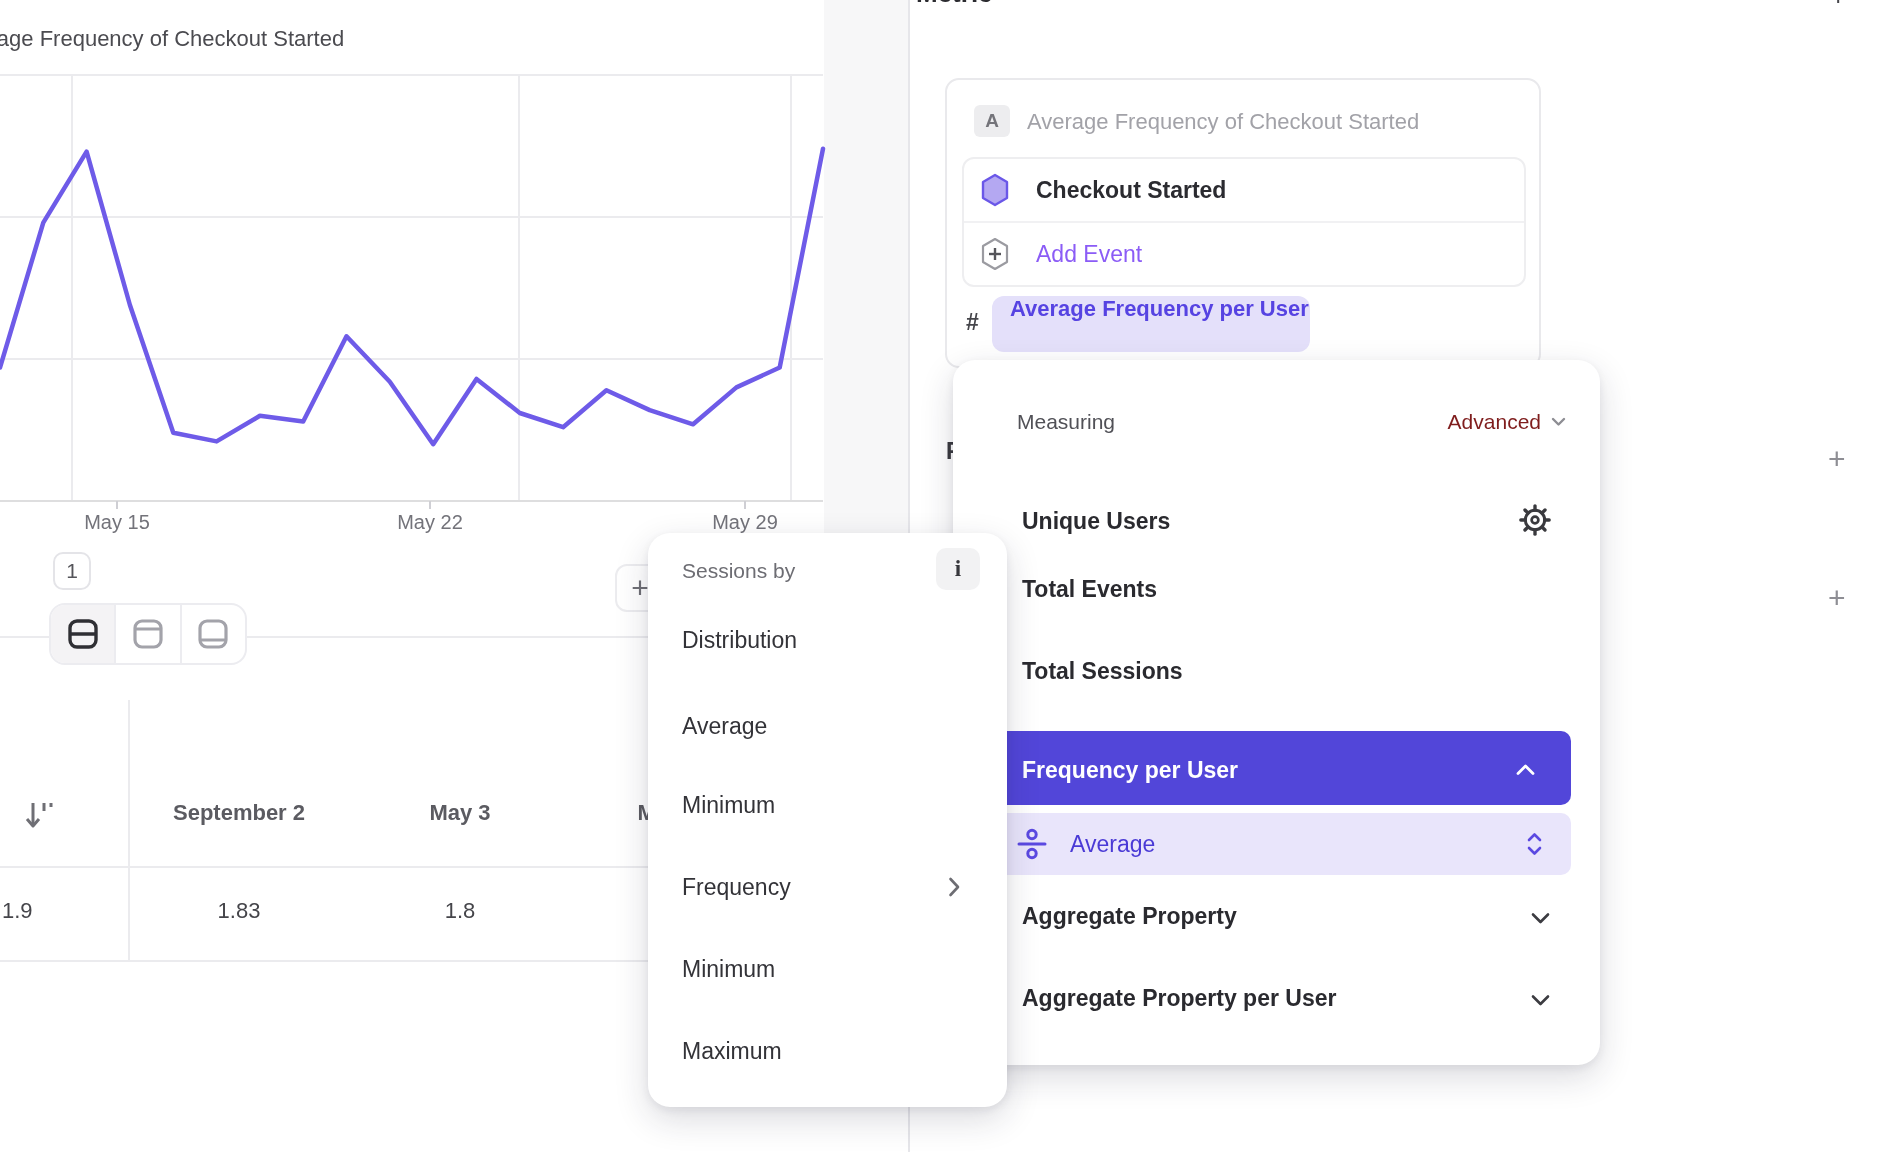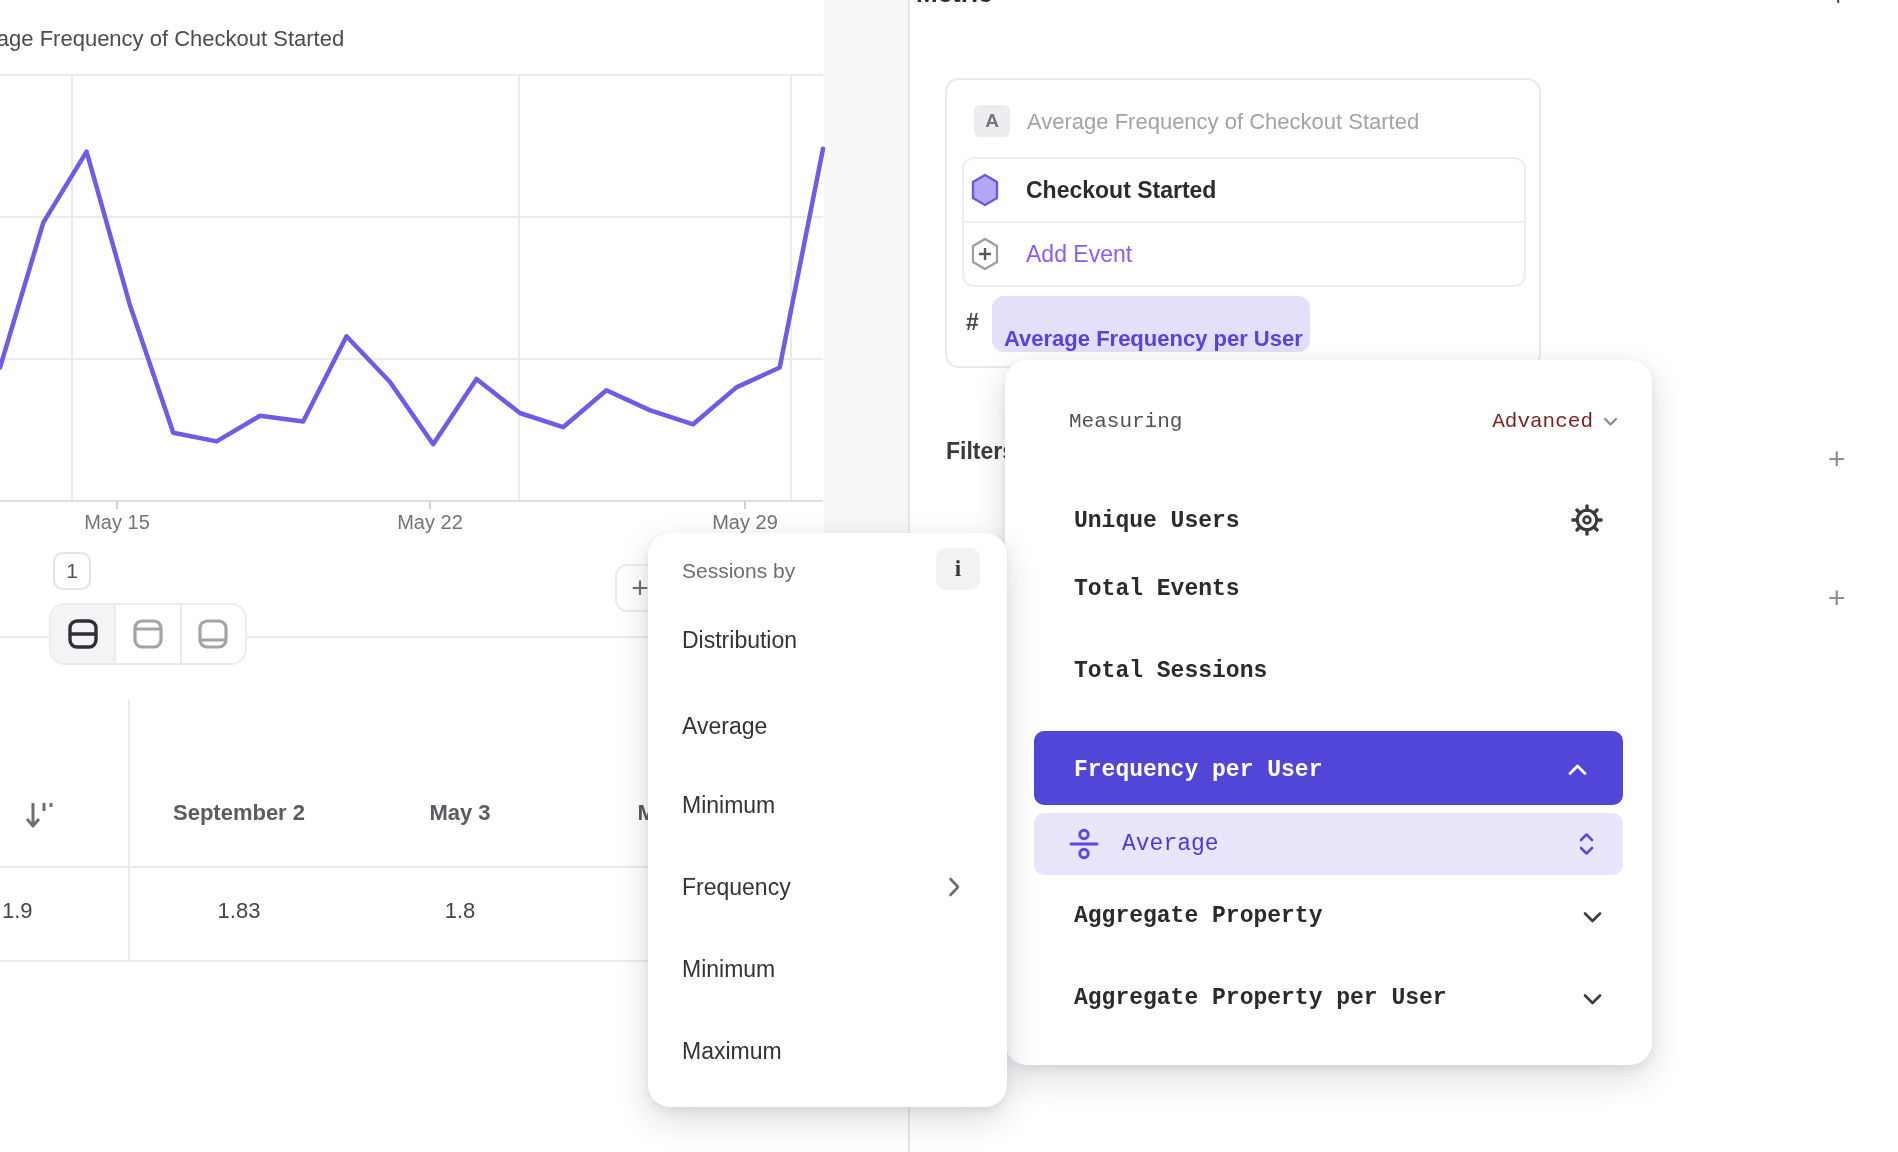--- a/index.html
+++ b/index.html
@@ -36,38 +36,38 @@
   
   .metric-heading{position:absolute;left:916px;top:-22px;font-size:26px;font-weight:600;color:#2b2b30;z-index:1;}
   .top-plus{position:absolute;left:1830px;top:-20px;font-size:28px;color:#46464b;z-index:1;}
 
   .metric-card{position:absolute;left:945px;top:78px;width:596px;height:290px;background:#fff;border:2px solid #e9e9ec;
     border-radius:14px;z-index:2;box-sizing:border-box;}
   .a-badge{position:absolute;left:27px;top:25px;width:36px;height:32px;background:#ededef;border-radius:6px;
     display:flex;align-items:center;justify-content:center;font-size:19px;font-weight:600;color:#74747a;}
   .metric-name{position:absolute;left:80px;top:29px;font-size:22px;color:#a2a2a8;white-space:nowrap;}
   .event-card{position:absolute;left:15px;top:77px;width:564px;height:130px;border:2px solid #eeeef0;border-radius:12px;box-sizing:border-box;}
-  .ev-row{height:62px;display:flex;align-items:center;padding-left:6px;box-sizing:border-box;}
+  .ev-row{height:62px;display:flex;align-items:center;padding-left:16px;box-sizing:border-box;}
   .ev-row.second{border-top:2px solid #f1f1f3;height:64px;}
   .ev-label{margin-left:26px;font-size:23px;font-weight:600;color:#2b2b30;}
   .ev-add-label{margin-left:26px;font-size:23px;color:#8b5cf6;}
   .hash-sign{position:absolute;left:19px;top:229px;font-size:23px;font-weight:600;color:#46464b;}
   .measure-pill{position:absolute;left:45px;top:216px;width:318px;height:56px;background:#e4e0fa;border-radius:12px;
-    display:flex;align-items:flex-end;padding:0 12px;box-sizing:border-box;cursor:pointer;}
+    display:flex;align-items:flex-start;padding:0 18px;box-sizing:border-box;cursor:pointer;}
   .measure-pill span{font-size:22px;font-weight:600;color:#5643e2;white-space:nowrap;}
   .measure-pill svg{margin-left:12px;}
 
   .filters-label{position:absolute;left:946px;top:438px;font-size:23px;font-weight:700;color:#3a3a3f;z-index:2;}
   .side-plus{position:absolute;font-size:30px;font-weight:300;color:#8e8e94;z-index:2;}
 
   
   .panel{position:absolute;background:#fff;border-radius:22px;
     box-shadow:0 12px 34px rgba(28,28,58,0.16),0 3px 9px rgba(28,28,58,0.07);}
   .agg-panel{left:648px;top:533px;width:359px;height:574px;z-index:40;}
-  .meas-panel{left:1005px;top:360px;width:647px;height:705px;z-index:30;font-family:Liberation Mono, monospace;}
+  .meas-panel{left:953px;top:360px;width:647px;height:705px;z-index:30;}
 
   .agg-header{position:absolute;left:34px;top:26px;font-size:21px;font-weight:500;color:#6d6d73;}
   .info-badge{position:absolute;left:288px;top:15px;width:44px;height:42px;background:#f2f2f3;border-radius:10px;
     display:flex;align-items:center;justify-content:center;font-family:"Liberation Serif","DejaVu Serif",serif;
     font-size:23px;font-weight:700;color:#37373c;}
   .agg-item{position:absolute;left:34px;font-size:23px;font-weight:500;color:#333338;cursor:pointer;white-space:nowrap;}
   .agg-sub-chevron{position:absolute;left:300px;}
 
   .meas-label{position:absolute;left:64px;top:50px;font-size:21px;font-weight:500;color:#515157;}
   .advanced{position:absolute;right:34px;top:50px;display:flex;align-items:center;cursor:pointer;}

